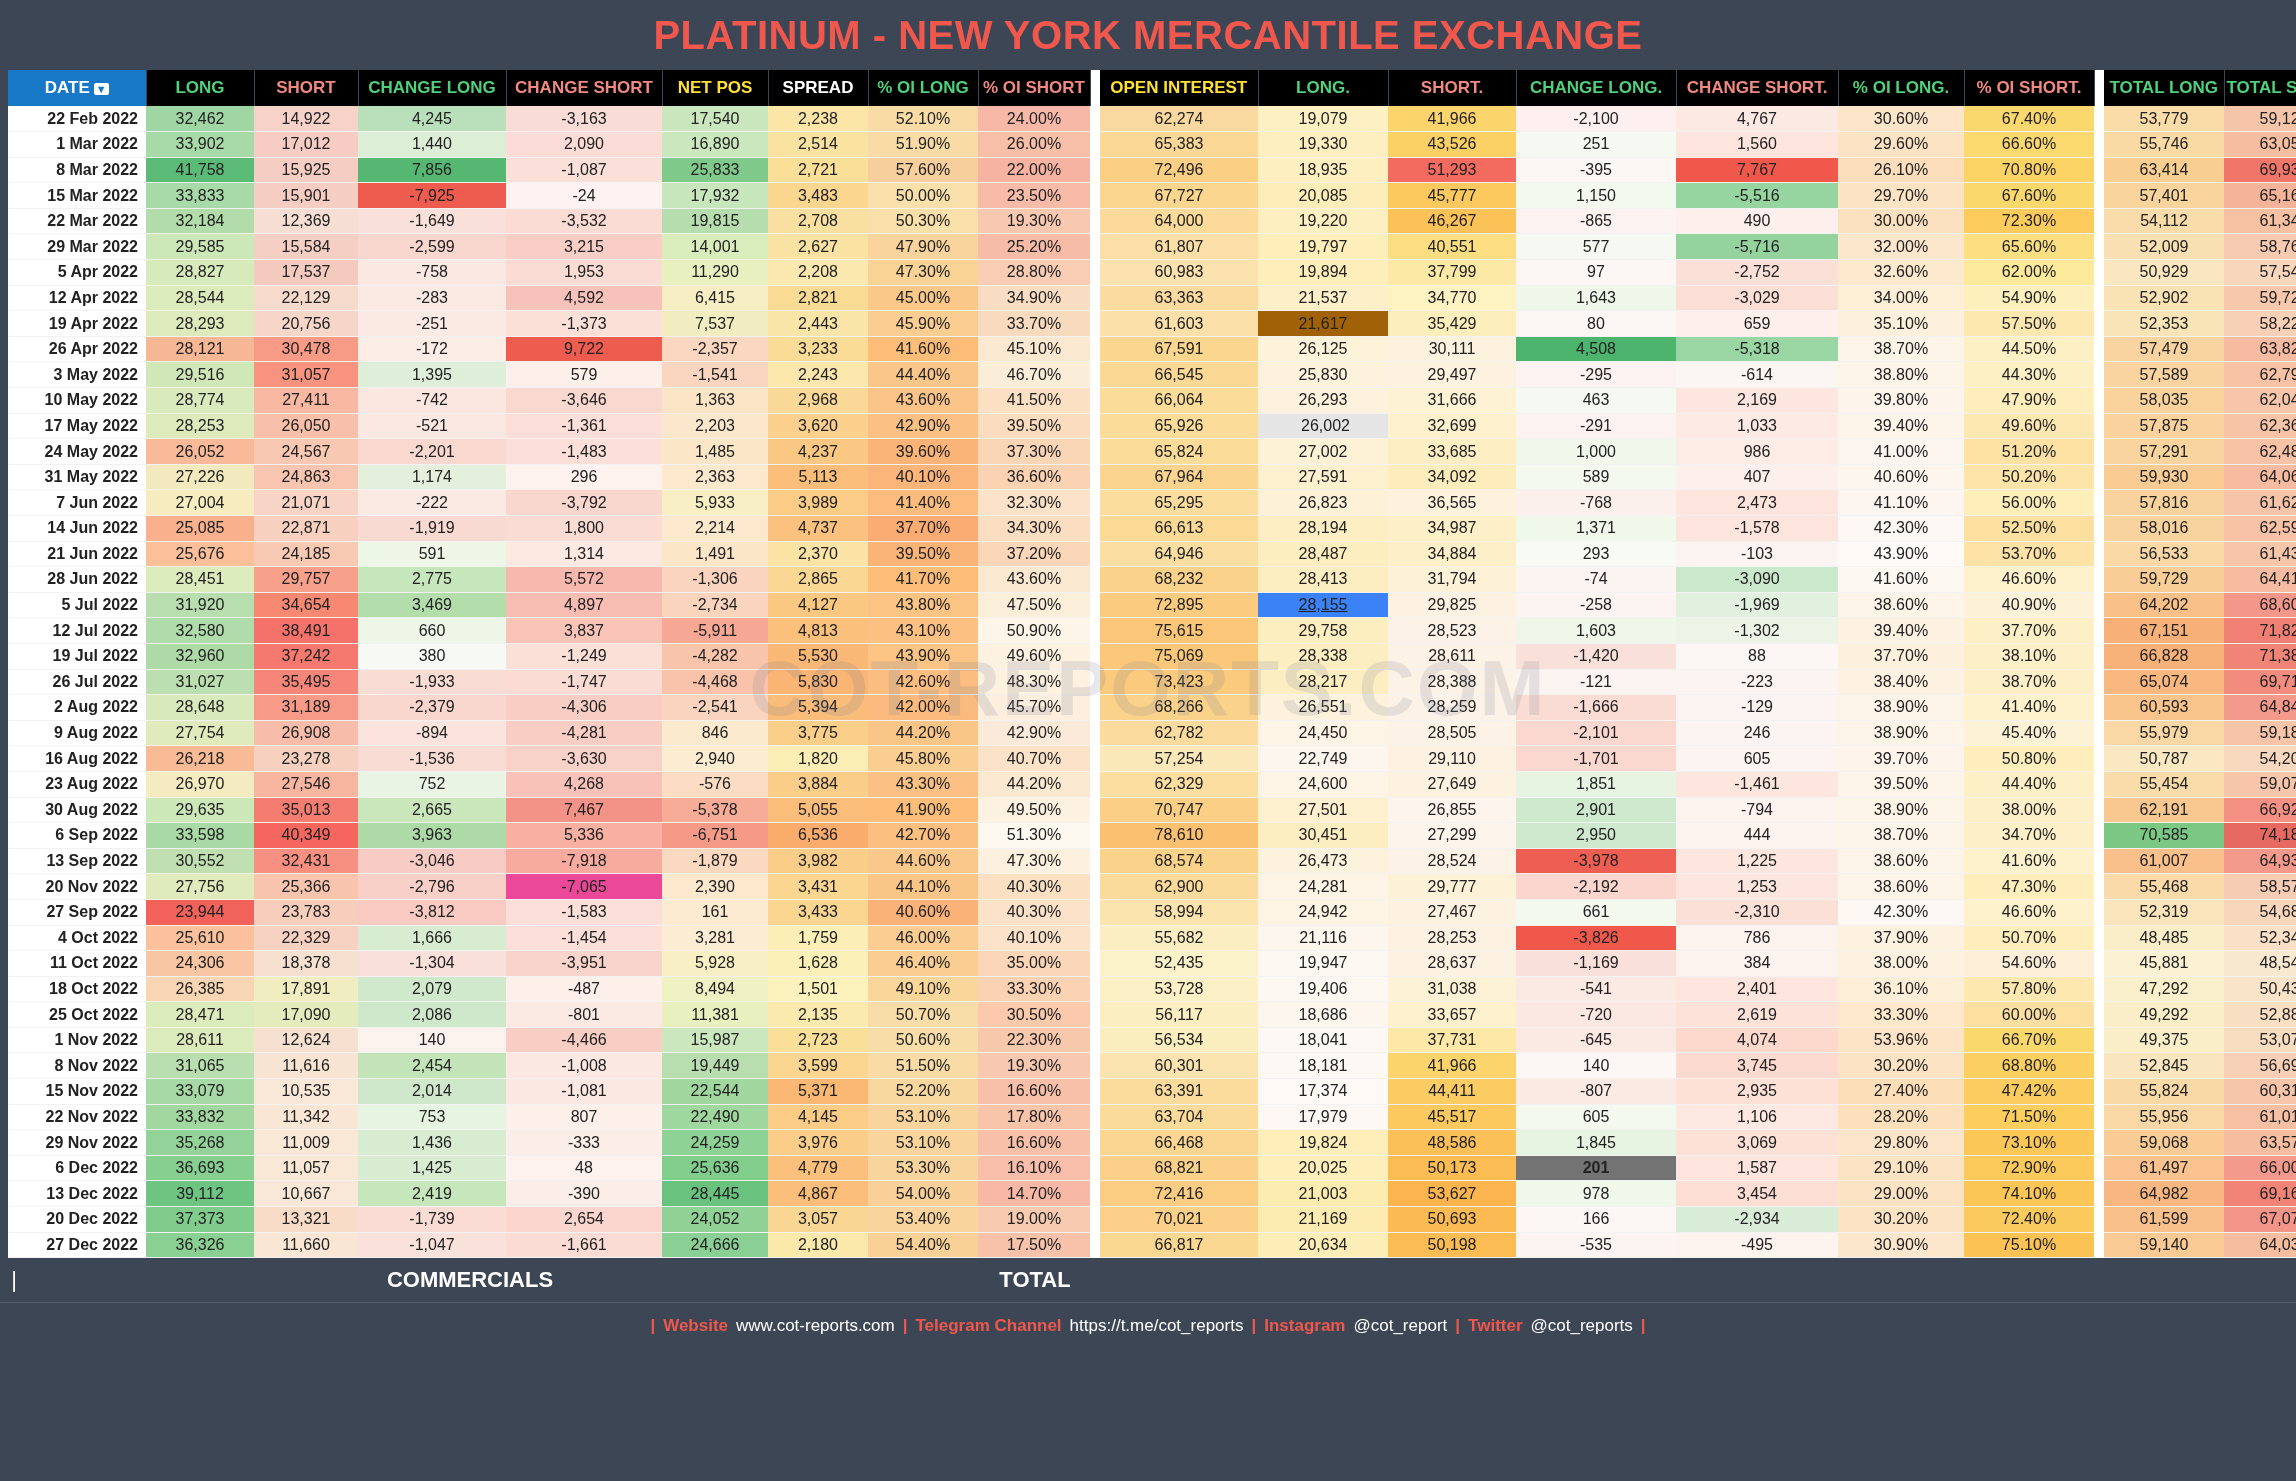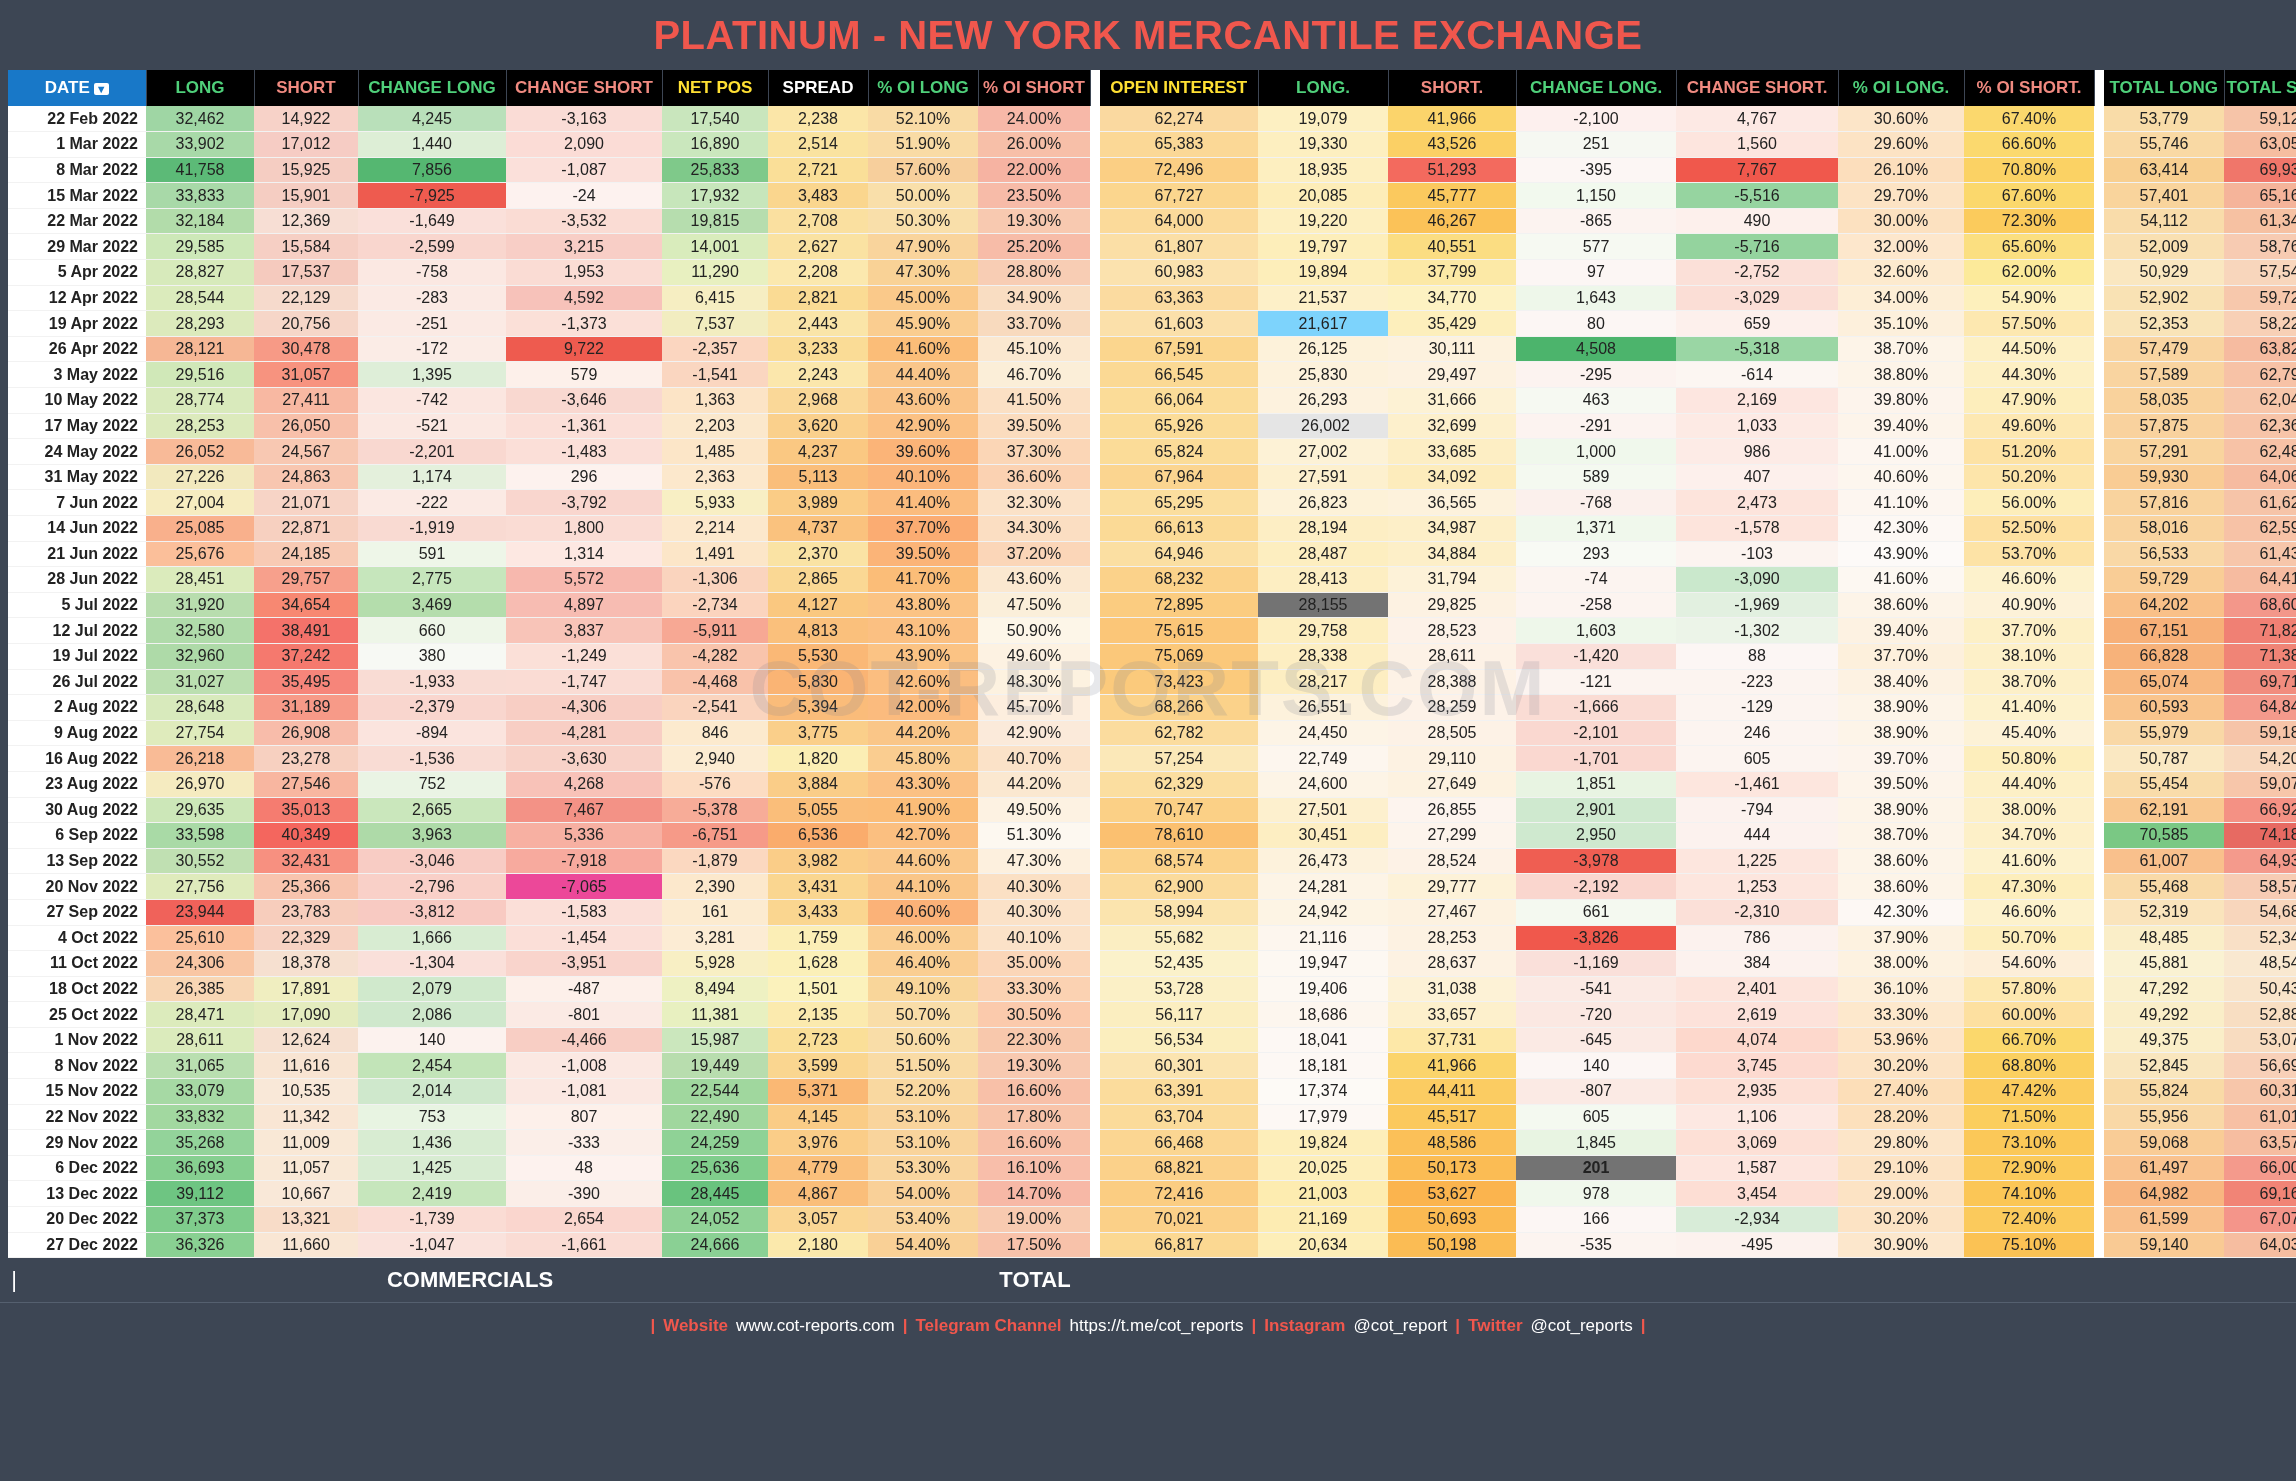--- a/index.html
+++ b/index.html
@@ -374,21 +374,21 @@
             <td style="background: rgb(220, 234, 188);">28,293</td>
             <td style="background: rgb(246, 214, 200);">20,756</td>
             <td style="background: rgb(251, 234, 228);">-251</td>
             <td style="background: rgb(251, 224, 216);">-1,373</td>
             <td style="background: rgb(242, 237, 192);">7,537</td>
             <td style="background: rgb(250, 229, 168);">2,443</td>
             <td style="background: rgb(250, 205, 144);">45.90%</td>
             <td style="background: rgb(248, 218, 190);">33.70%</td>
             <td class="gap"></td>
             <td style="background: rgb(251, 224, 170);">61,603</td>
-            <td style="background: #7dd3fc;">21,617</td>
+            <td style="background: #a16207;">21,617</td>
             <td style="background: rgb(253, 239, 188);">35,429</td>
             <td style="background: rgb(252, 246, 244);">80</td>
             <td style="background: rgb(253, 240, 236);">659</td>
             <td style="background: rgb(253, 240, 220);">35.10%</td>
             <td style="background: rgb(253, 232, 176);">57.50%</td>
             <td class="gap"></td>
             <td style="background: rgb(249, 228, 184);">52,353</td>
             <td style="background: rgb(248, 208, 182);">58,220</td>
           </tr>
           <tr>
@@ -616,21 +616,21 @@
             <td style="background: rgb(184, 221, 174);">31,920</td>
             <td style="background: rgb(247, 136, 114);">34,654</td>
             <td style="background: rgb(180, 221, 172);">3,469</td>
             <td style="background: rgb(247, 188, 178);">4,897</td>
             <td style="background: rgb(251, 212, 190);">-2,734</td>
             <td style="background: rgb(250, 200, 128);">4,127</td>
             <td style="background: rgb(251, 195, 132);">43.80%</td>
             <td style="background: rgb(251, 239, 218);">47.50%</td>
             <td class="gap"></td>
             <td style="background: rgb(251, 204, 128);">72,895</td>
-            <td style="background: #737373;">28,155</td>
+            <td style="background: #3b82f6; text-decoration: underline;">28,155</td>
             <td style="background: rgb(253, 242, 226);">29,825</td>
             <td style="background: rgb(252, 244, 240);">-258</td>
             <td style="background: rgb(226, 240, 224);">-1,969</td>
             <td style="background: rgb(253, 244, 232);">38.60%</td>
             <td style="background: rgb(253, 242, 216);">40.90%</td>
             <td class="gap"></td>
             <td style="background: rgb(249, 192, 136);">64,202</td>
             <td style="background: rgb(243, 151, 138);">68,606</td>
           </tr>
           <tr>

